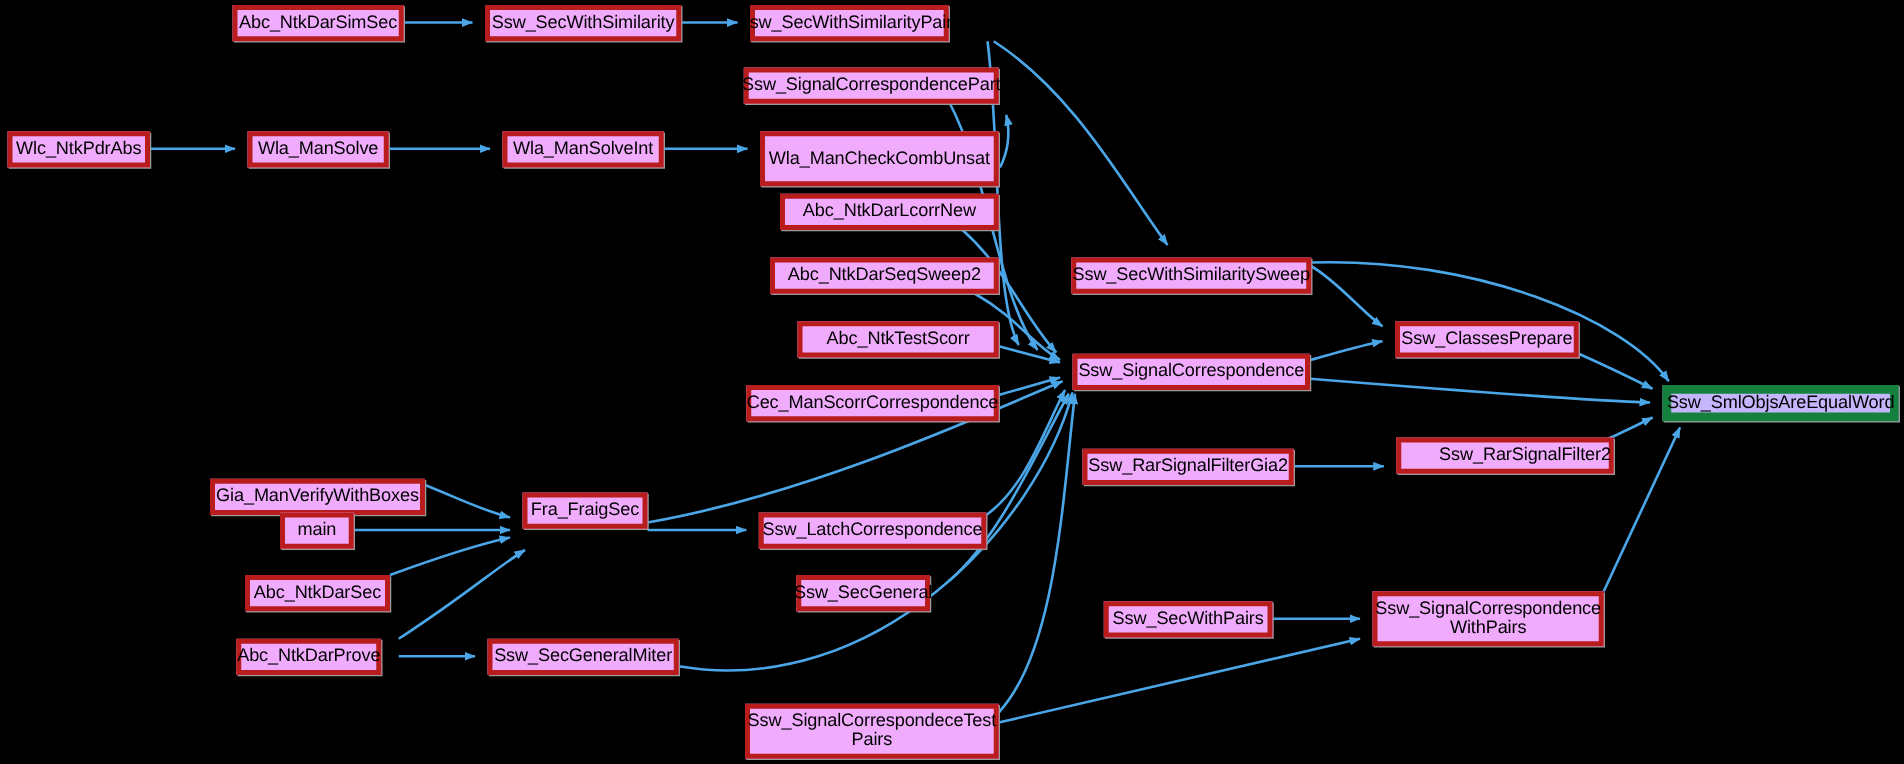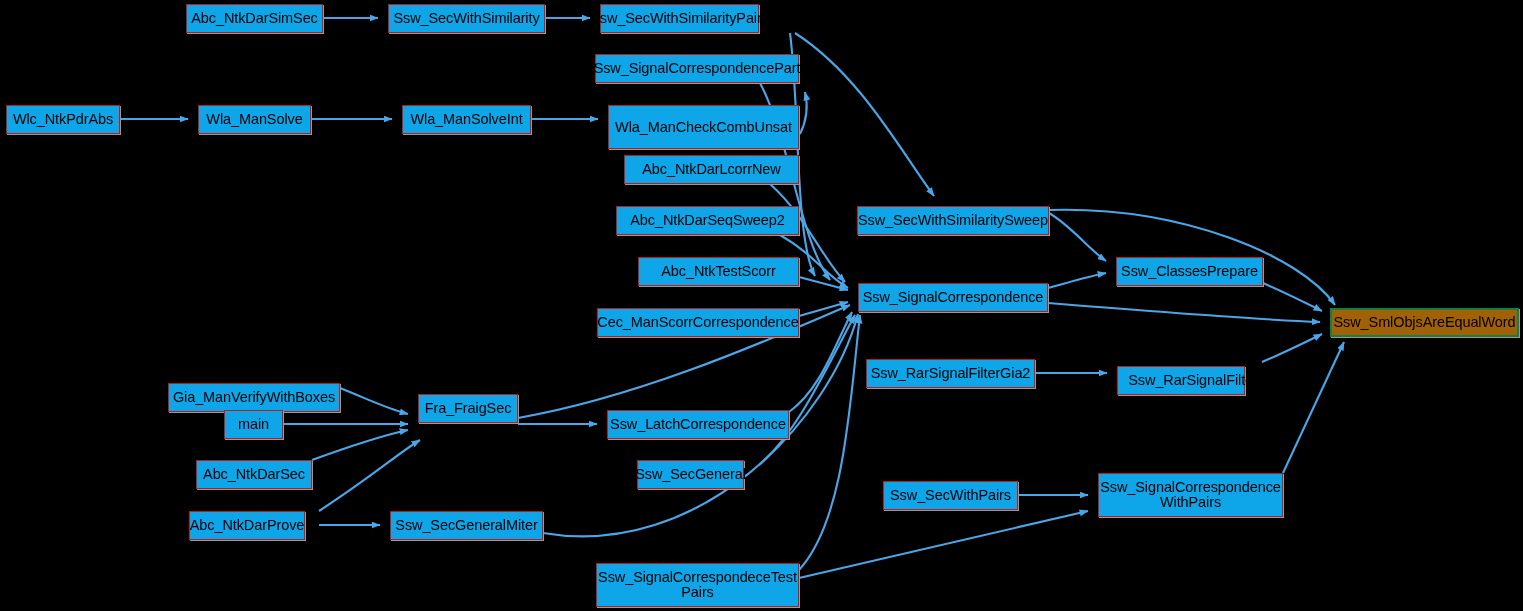--- a/index.html
+++ b/index.html
@@ -18,37 +18,37 @@
   #graph-svg {
     position: absolute;
     left: 0;
     top: 0;
     width: 1523px;
     height: 611px;
   }
   .gnode {
     position: absolute;
     box-sizing: border-box;
-    background: #0ea5e9;
-    border: 1px solid #b91c1c;
+    background: #f0abfc;
+    border: 4px solid #b91c1c;
     color: #000000;
     font-size: 14.5px;
     line-height: 15px;
     display: flex;
     align-items: center;
     justify-content: center;
     text-align: center;
     white-space: pre-line;
     letter-spacing: -0.1px;
     box-shadow: 1px 1px 0 0 #9a9a9a;
     z-index: 5;
   }
   .gnode.highlight {
-    background: #a16207;
-    border: 2px solid #15803d;
+    background: #c4b5fd;
+    border: 7px solid #15803d;
   }
 </style>
 </head>
 <body>
 
 <div id="graph-root">
   <svg id="graph-svg" viewBox="0 0 1523 611" xmlns="http://www.w3.org/2000/svg">
     <defs>
       <marker id="arrowhead" markerWidth="9" markerHeight="7" refX="8.4" refY="3.5" orient="auto" markerUnits="userSpaceOnUse">
         <polygon points="0 0, 9 3.5, 0 7" fill="#4ba6e8"></polygon>
@@ -103,21 +103,21 @@
       <div class="gnode" style="left: 624px; top: 155px; width: 175px; height: 29px;">Abc_NtkDarLcorrNew</div>
       <div class="gnode" style="left: 616px; top: 206px; width: 183px; height: 29px;">Abc_NtkDarSeqSweep2</div>
       <div class="gnode" style="left: 857px; top: 206px; width: 192px; height: 29px;">Ssw_SecWithSimilaritySweep</div>
       <div class="gnode" style="left: 638px; top: 257px; width: 161px; height: 29px;">Abc_NtkTestScorr</div>
       <div class="gnode" style="left: 1116px; top: 257px; width: 147px; height: 29px;">Ssw_ClassesPrepare</div>
       <div class="gnode" style="left: 858px; top: 283px; width: 190px; height: 29px;">Ssw_SignalCorrespondence</div>
       <div class="gnode highlight" style="left: 1330px; top: 308px; width: 189px; height: 29px;">Ssw_SmlObjsAreEqualWord</div>
       <div class="gnode" style="left: 597px; top: 308px; width: 202px; height: 29px;">Cec_ManScorrCorrespondence</div>
       <div class="gnode" style="left: 168px; top: 359px; width: 172px; height: 29px; margin-top: 24px;">Gia_ManVerifyWithBoxes</div>
       <div class="gnode" style="left: 866px; top: 359px; width: 169px; height: 29px;">Ssw_RarSignalFilterGia2</div>
-      <div class="gnode" style="left: 1117px; top: 366px; width: 128px; height: 29px; padding-left: 32px;">Ssw_RarSignalFilter2</div>
+      <div class="gnode" style="left: 1117px; top: 350px; width: 174px; height: 29px; padding-left: 32px;">Ssw_RarSignalFilter2</div>
       <div class="gnode" style="left: 224px; top: 410px; width: 59px; height: 29px;">main</div>
       <div class="gnode" style="left: 418px; top: 394px; width: 100px; height: 29px;">Fra_FraigSec</div>
       <div class="gnode" style="left: 607px; top: 410px; width: 182px; height: 29px;">Ssw_LatchCorrespondence</div>
       <div class="gnode" style="left: 196px; top: 460px; width: 116px; height: 29px;">Abc_NtkDarSec</div>
       <div class="gnode" style="left: 637px; top: 460px; width: 107px; height: 29px;">Ssw_SecGeneral</div>
       <div class="gnode" style="left: 883px; top: 481px; width: 135px; height: 29px;">Ssw_SecWithPairs</div>
       <div class="gnode" style="left: 1098px; top: 473px; width: 185px; height: 44px;">Ssw_SignalCorrespondence
 WithPairs</div>
       <div class="gnode" style="left: 189px; top: 511px; width: 116px; height: 29px;">Abc_NtkDarProve</div>
       <div class="gnode" style="left: 390px; top: 511px; width: 153px; height: 29px;">Ssw_SecGeneralMiter</div>

